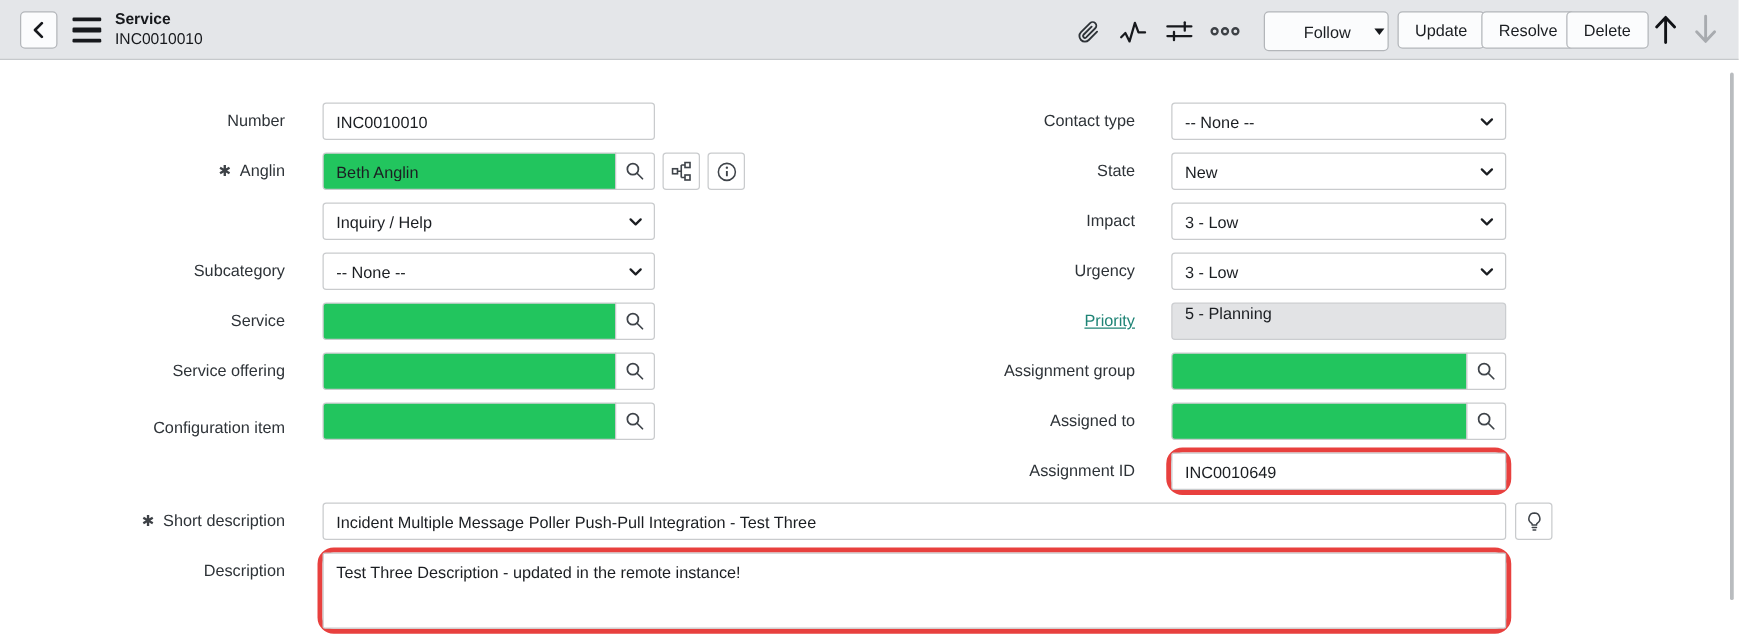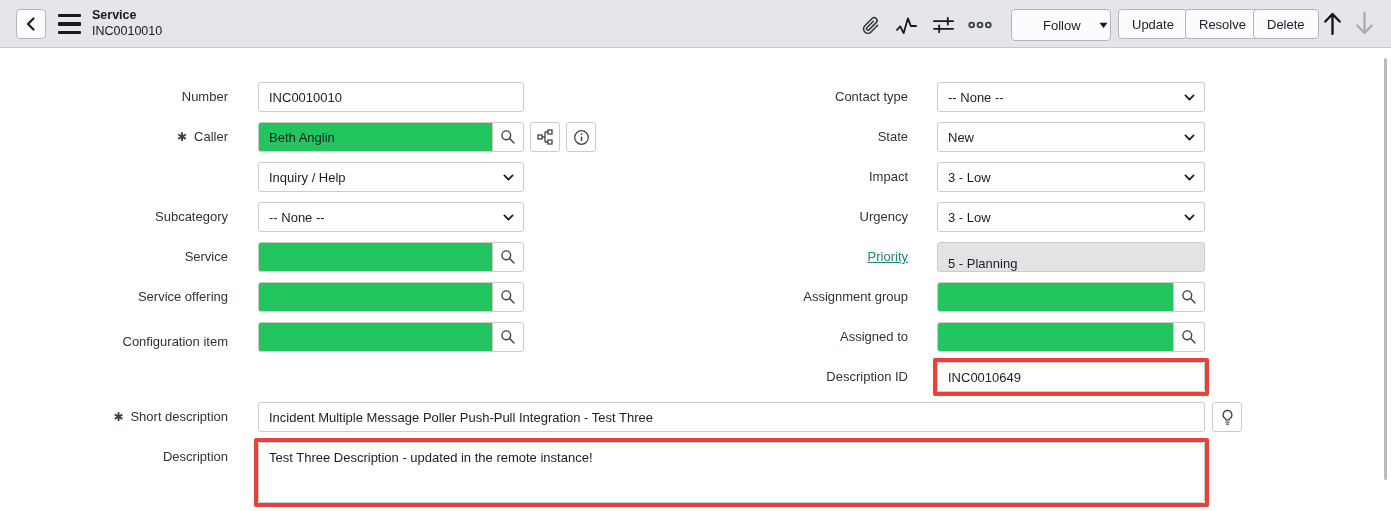--- a/index.html
+++ b/index.html
@@ -64,38 +64,38 @@
     width:100%; height:30px; border:1px solid #c9cbcd; border-radius:3px;
     padding:0 10px; background:#fff; outline:none;
   }
   .selbox {
     position:relative; width:100%; height:30px; border:1px solid #c9cbcd; border-radius:3px;
     background:#fff; display:flex; align-items:center; padding:0 30px 0 10px; cursor:pointer;
   }
   .selbox .chev { position:absolute; right:8px; top:8px; }
   .rdonly {
     width:100%; height:30px; border:1px solid #cbcdd0; border-radius:3px;
-    background:#e2e3e5; display:flex; align-items:flex-end; padding:0 10px;
+    background:#e2e3e5; display:flex; align-items:flex-start; padding:0 10px;
   }
   .refwrap { display:flex; width:100%; height:30px; }
   .refinput {
     flex:1; min-width:0; height:30px; border:1px solid #c9cbcd; border-radius:3px 0 0 3px;
     padding:0 10px; background:#22c55e; outline:none;
   }
   .refbtn {
     width:32px; height:30px; margin-left:-1px; border:1px solid #c9cbcd; border-radius:0 3px 3px 0;
     background:#fff; display:flex; align-items:center; justify-content:center; cursor:pointer;
   }
   .sqbtn {
     position:absolute; width:30px; height:30px; border:1px solid #c9cbcd; border-radius:3px;
     background:#fff; display:flex; align-items:center; justify-content:center; cursor:pointer;
   }
   .link-label { color:var(--link-teal); text-decoration:underline; cursor:pointer;padding-left:28px; }
 
-  .redwrap { position:absolute; border:4px solid var(--highlight-red); border-radius:2px; background:#fff; }
+  .redwrap { position:absolute; border:4px solid var(--highlight-red); border-radius:13px; background:#fff; }
   .txtarea {
     width:947px; height:61px; border:1px solid #c9cbcd; border-radius:2px;
     padding:7px 10px; resize:none; outline:none; display:block;
   }
   .sdesc { position:absolute; left:258px; width:947px; height:30px; }
 
   .scroll-thumb { position:absolute; left:1384px; top:58px; width:3px; height:422px; background:#b9bcbf; border-radius:2px; }
 </style>
 </head>
 <body>
@@ -164,21 +164,21 @@
         <path d="M12 2v20.5M4.5 15 12 23l7.5-8"></path>
       </svg>
   </button>
 </div>
 
 <div class="form">
 
   <label class="lblL" style="top:33px"><span>Number</span></label>
   <div class="ctlL" style="top:33px"><input class="tbox" value="INC0010010" style=""></div>
 
-  <label class="lblL" style="top:73px"><span class="mand">✱</span><span>Caller</span></label>
+  <label class="lblL" style="top:73px"><span class="mand">✱</span><span>Anglin</span></label>
   <div class="ctlL" style="top:73px">
     <div class="refwrap">
       <input class="refinput" value="Beth Anglin" style="">
       <button class="refbtn">
         <svg width="16" height="16" viewBox="0 0 16 16">
             <circle cx="6.3" cy="6.3" r="4.4" fill="none" stroke="#3f444a" stroke-width="1.4"></circle>
             <line x1="9.6" y1="9.6" x2="14" y2="14" stroke="#3f444a" stroke-width="1.4" stroke-linecap="round"></line>
           </svg>
       </button>
     </div>
@@ -323,21 +323,21 @@
       <input class="refinput" value="" style="">
       <button class="refbtn">
         <svg width="16" height="16" viewBox="0 0 16 16">
             <circle cx="6.3" cy="6.3" r="4.4" fill="none" stroke="#3f444a" stroke-width="1.4"></circle>
             <line x1="9.6" y1="9.6" x2="14" y2="14" stroke="#3f444a" stroke-width="1.4" stroke-linecap="round"></line>
           </svg>
       </button>
     </div>
   </div>
 
-  <label class="lblR" style="top:313px"><span>Description ID</span></label>
+  <label class="lblR" style="top:313px"><span>Assignment ID</span></label>
   <div class="redwrap" style="left:933px; top:309px; width:276px; height:38px">
     <input class="tbox" style="border-radius: 2px;" value="INC0010649">
   </div>
 
   <label class="lblL" style="top:353px"><span class="mand">✱</span><span>Short description</span></label>
   <div class="sdesc" style="top:353px">
     <input class="tbox" value="Incident Multiple Message Poller Push-Pull Integration - Test Three" style="">
   </div>
   <button class="sqbtn" style="left:1212px; top:353px">
     <svg width="15" height="17" viewBox="0 0 16 18" fill="none" stroke="#3f444a" stroke-width="1.3" stroke-linecap="round">

